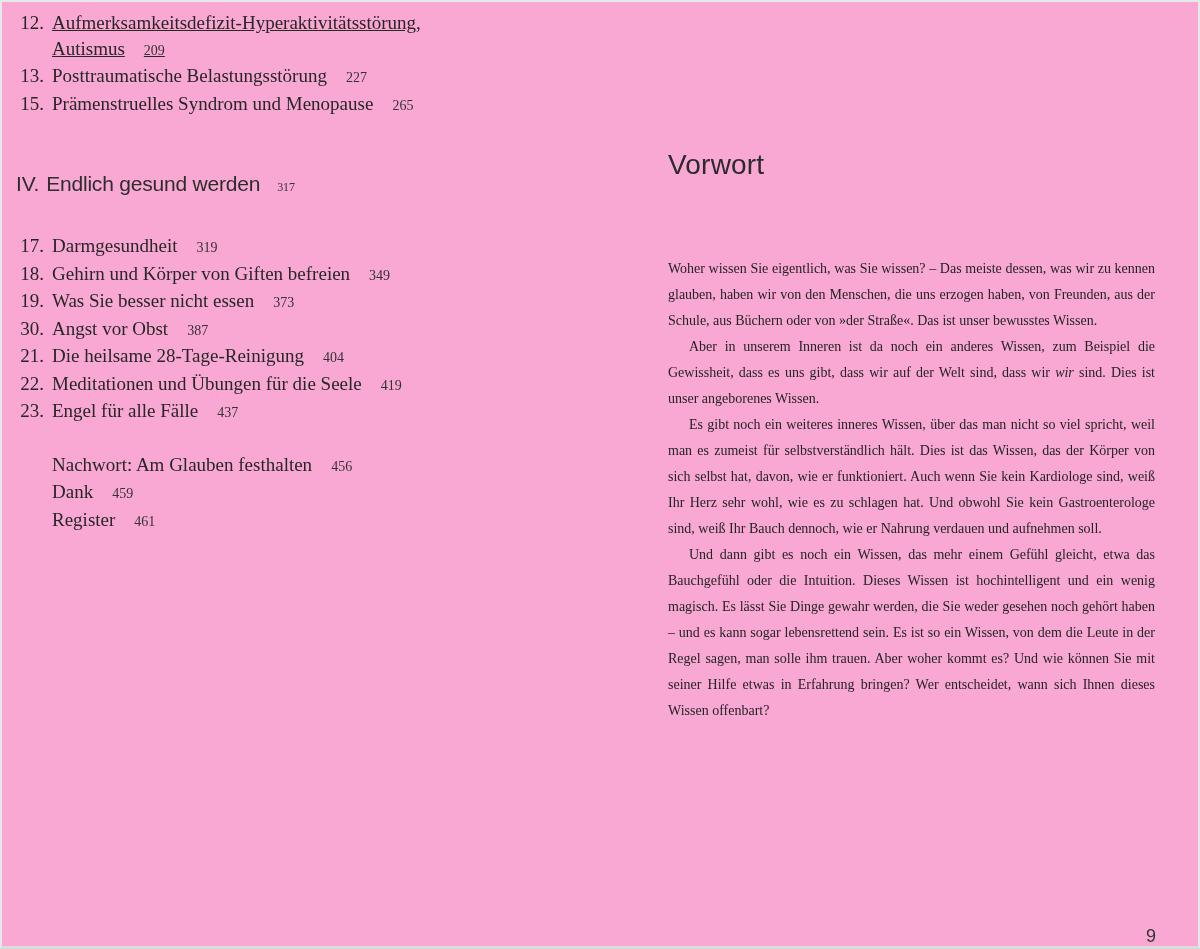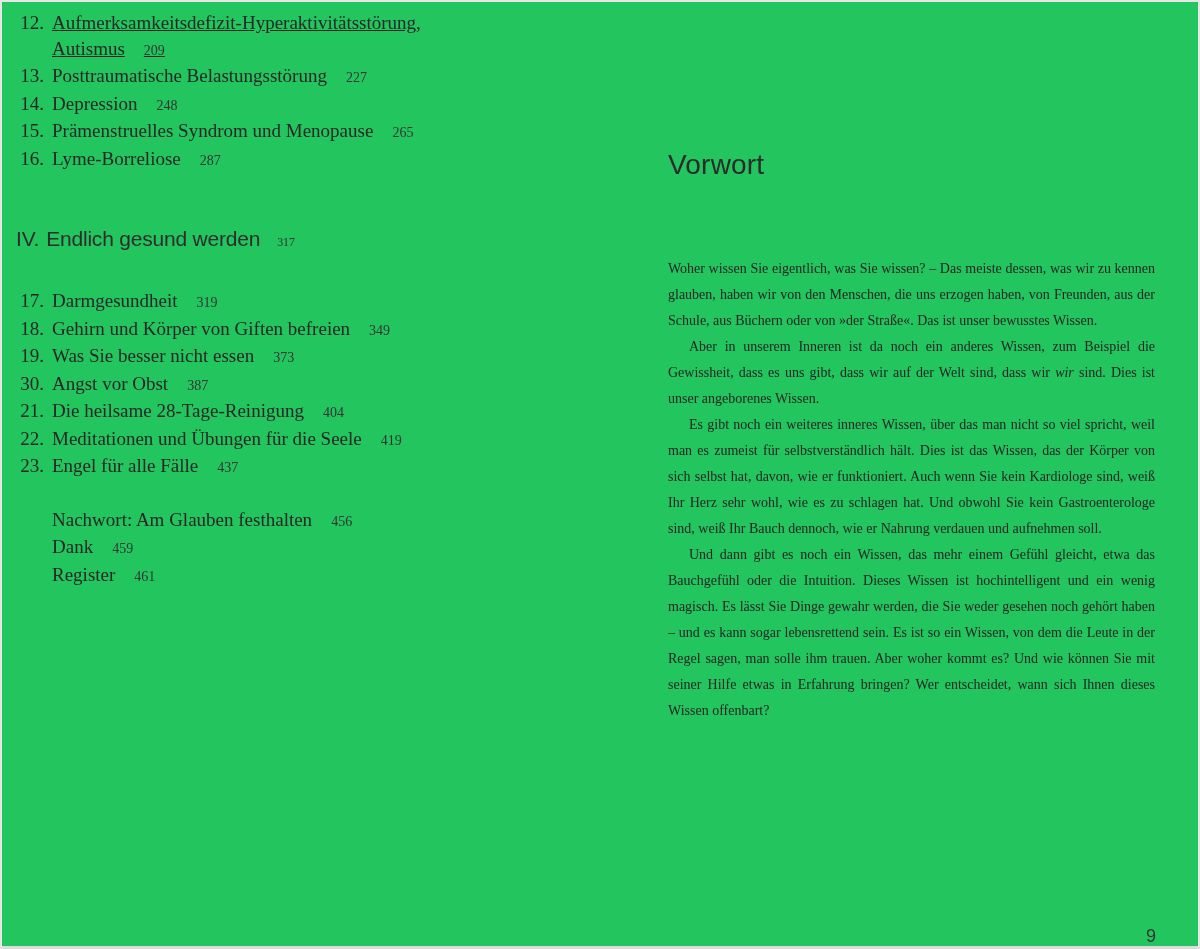--- a/index.html
+++ b/index.html
@@ -5,21 +5,21 @@
   html, body {
     margin: 0;
     padding: 0;
     background: #f6f6f6;
   }
   .sheet {
     position: relative;
     width: 1200px;
     height: 949px;
     box-sizing: border-box;
-    background: #22c55e;
+    background: #f9a8d4;
     border: 2px solid #e7e7e7;
     border-bottom: 3px solid #dcdcdc;
     overflow: hidden;
     font-family: "Liberation Serif", serif;
     color: #262626;
   }
 
   
   .left-page {
     position: absolute;
@@ -127,34 +127,26 @@
           <span class="toc-line">Aufmerksamkeitsdefizit-Hyperaktivitätsstörung,</span>
           <span class="toc-line"><span>Autismus</span><span class="toc-page">209</span></span>
         </span>
       </div>
 
       <div class="toc-row">
         <span class="toc-num">13.</span>
         <span class="toc-text"><span>Posttraumatische Belastungsstörung</span><span class="toc-page">227</span></span>
       </div>
 
-      <div class="toc-row">
-        <span class="toc-num">14.</span>
-        <span class="toc-text"><span>Depression</span><span class="toc-page">248</span></span>
-      </div>
 
       <div class="toc-row">
         <span class="toc-num">15.</span>
         <span class="toc-text"><span>Prämenstruelles Syndrom und Menopause</span><span class="toc-page">265</span></span>
       </div>
 
-      <div class="toc-row">
-        <span class="toc-num">16.</span>
-        <span class="toc-text"><span>Lyme-Borreliose</span><span class="toc-page">287</span></span>
-      </div>
 
     </div>
 
     <div class="part-heading">
       <span class="part-num">IV.</span><span>Endlich gesund werden</span><span class="part-page">317</span>
     </div>
 
     <div class="toc-list part4">
 
       <div class="toc-row">

